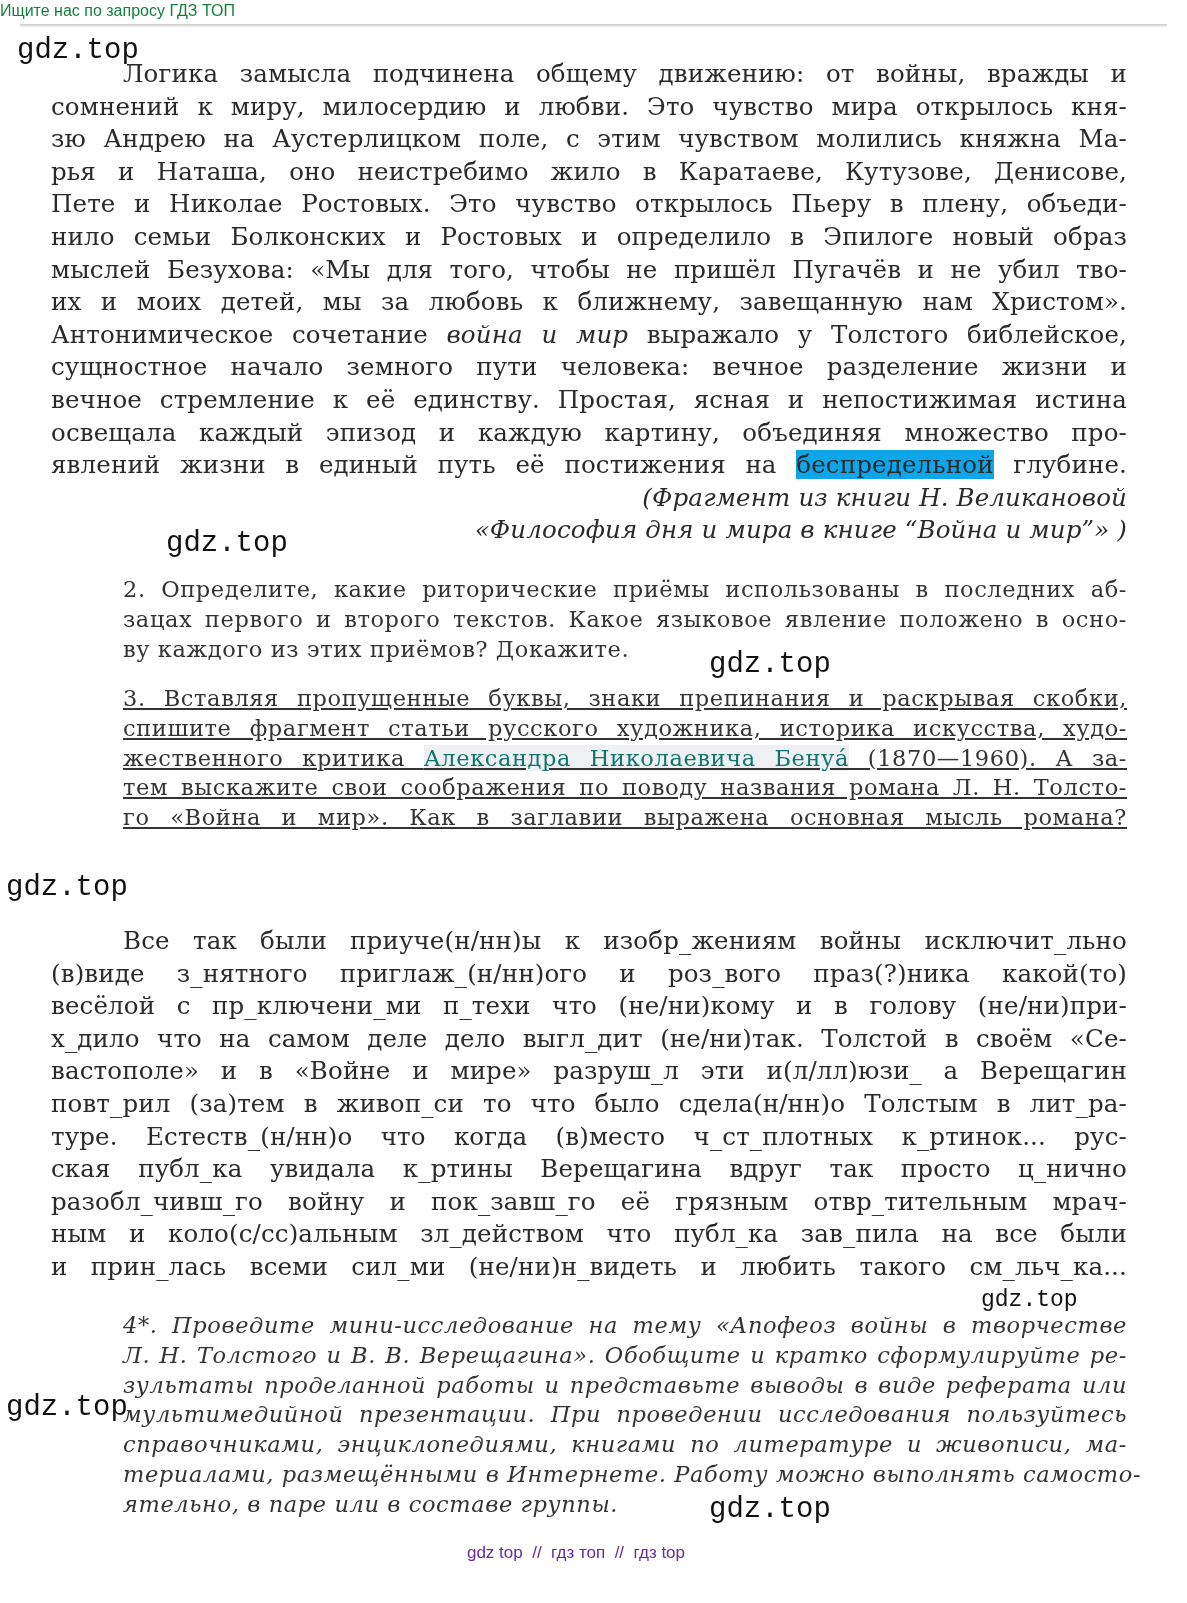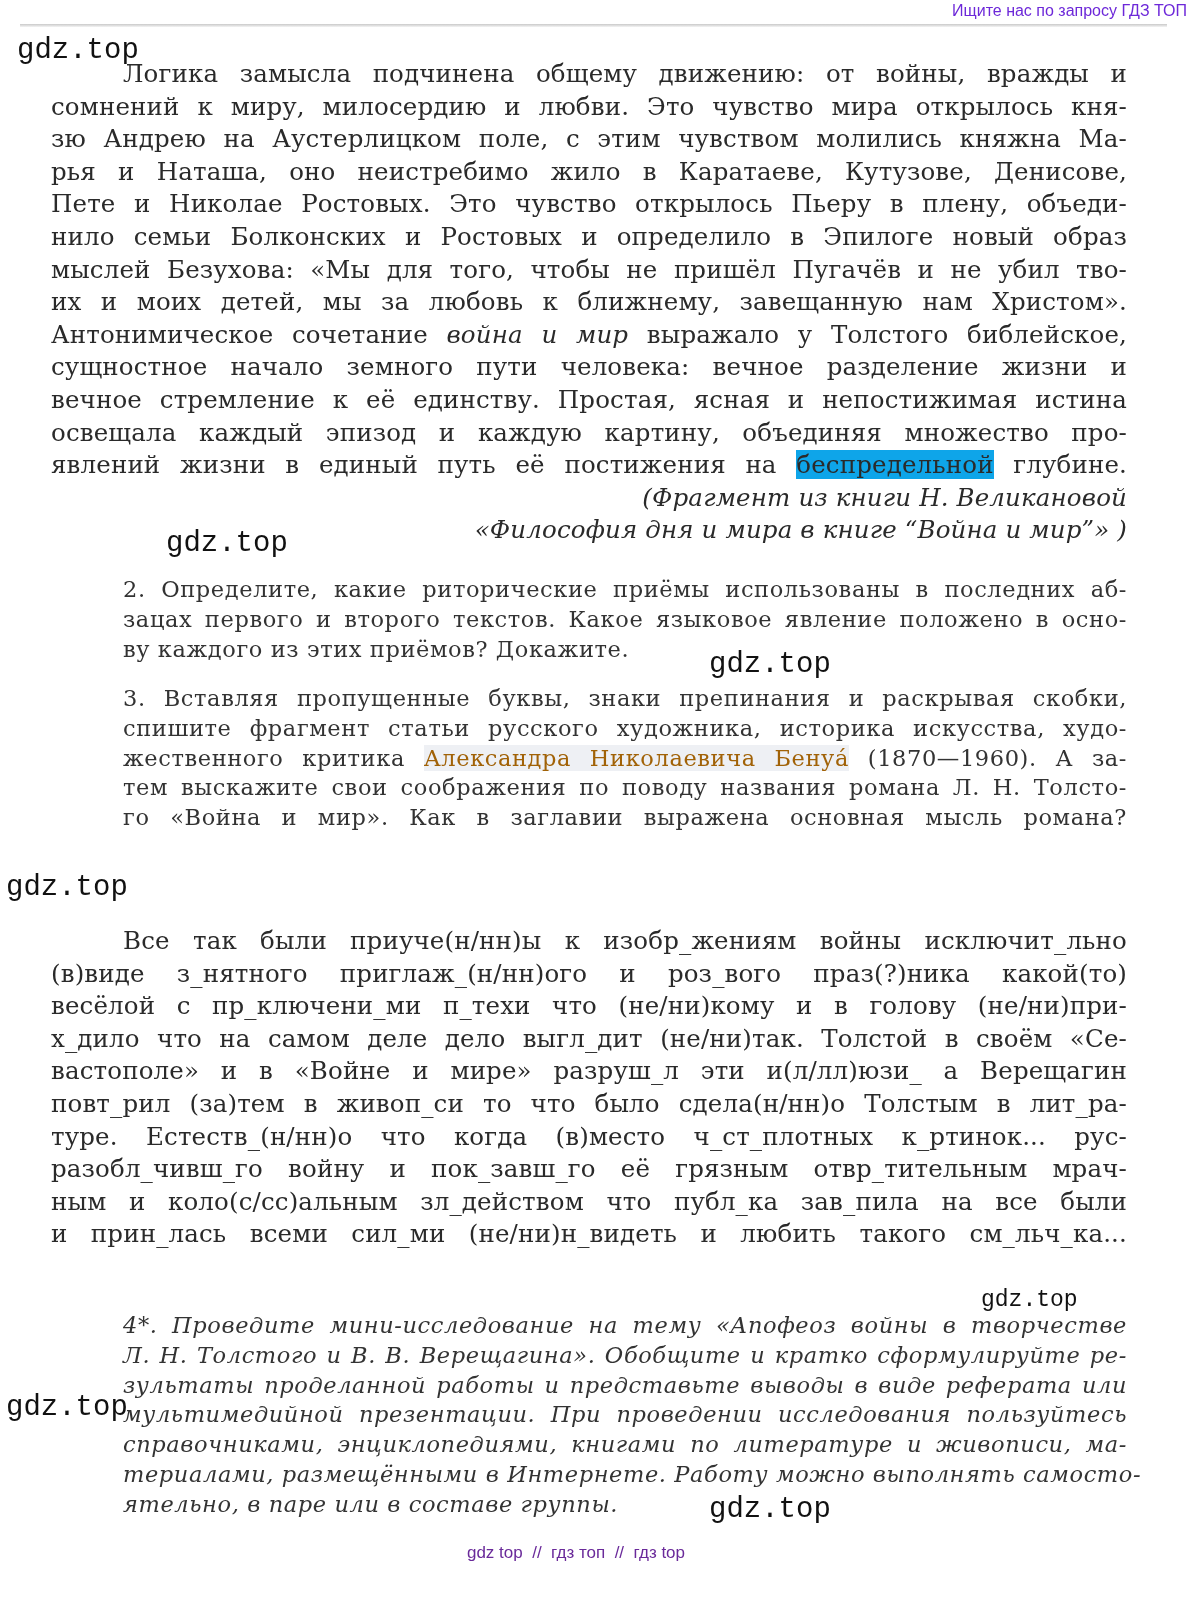--- a/index.html
+++ b/index.html
@@ -2,22 +2,22 @@
 <html><head>
 <meta charset="utf-8">
 <style>
   html, body { margin: 0; padding: 0; }
   body {
     width: 1187px; height: 1603px; background: #ffffff; position: relative; overflow: hidden;
     font-family: "DejaVu Serif", serif; color: #2a2a2a;
   }
   .topbar {
     position: absolute; left: 0; top: 0; width: 1187px; height: 24px;
-    text-align: right; font-family: "Liberation Sans", sans-serif; font-size: 16px;
-    color: #6d28d9; line-height: 22px;
+    text-align: left; font-family: "Liberation Sans", sans-serif; font-size: 16px;
+    color: #15803d; line-height: 22px;
   }
   .topbar-shadow {
     position: absolute; left: 20px; top: 24px; width: 1147px; height: 3px;
     background: linear-gradient(#c9c9c9, #f4f4f4);
   }
   .wm {
     position: absolute; font-family: Liberation Mono, monospace; font-size: 29px;
     color: #111; line-height: 1;
   }
   .block {
@@ -28,21 +28,21 @@
   .block .line.right { text-align: right; text-align-last: right; }
   .indent { padding-left: 72px; }
   .task {
     position: absolute; left: 123px; width: 1004px;
     font-size: 22.5px; line-height: 29.8px; color: #333;
   }
   .task .line { display: block; text-align: justify; text-align-last: justify; white-space: nowrap; height: 29.8px; letter-spacing: 0.6px; }
   .task .line.last { text-align-last: left; }
   .it { font-style: italic; }
   .hl { background: #0ea5e9; }
-  .link { color: #a16207; background: #eef0f4; }
+  .link { color: #0f766e; background: #eef0f4; }
   .footer {
     position: absolute; left: 0; top: 1543px; width: 1152px; text-align: center;
     font-family: "Liberation Sans", sans-serif; font-size: 17px; color: #6a2a9a;
   }
 </style>
 </head>
 <body>
 
 <div class="topbar">
   <span>Ищите нас по запросу ГДЗ ТОП</span>
@@ -74,36 +74,37 @@
   <span class="line right it">(Фрагмент из книги Н. Великановой</span>
   <span class="line right it">«Философия дня и мира в книге “Война и мир”» )</span>
 </div>
 
 <div class="task" style="top:575px;">
   <span class="line">2. Определите, какие риторические приёмы использованы в последних аб-</span>
   <span class="line">зацах первого и второго текстов. Какое языковое явление положено в осно-</span>
   <span class="line last">ву каждого из этих приёмов? Докажите.</span>
 </div>
 
-<div class="task" style="top:684px;">
+<div class="task" style="top:684px;text-decoration:underline;">
   <span class="line">3. Вставляя пропущенные буквы, знаки препинания и раскрывая скобки,</span>
   <span class="line">спишите фрагмент статьи русского художника, историка искусства, худо-</span>
   <span class="line"><span>жественного критика </span><span class="link">Александра Николаевича Бенуа́</span><span> (1870—1960). А за-</span></span>
   <span class="line">тем выскажите свои соображения по поводу названия романа Л. Н. Толсто-</span>
   <span class="line">го «Война и мир». Как в заглавии выражена основная мысль романа?</span>
 </div>
 
 <div class="block" style="top:925px;">
   <span class="line indent">Все так были приуче(н/нн)ы к изобр_жениям войны исключит_льно</span>
   <span class="line">(в)виде з_нятного приглаж_(н/нн)ого и роз_вого праз(?)ника какой(то)</span>
   <span class="line">весёлой с пр_ключени_ми п_техи что (не/ни)кому и в голову (не/ни)при-</span>
   <span class="line">х_дило что на самом деле дело выгл_дит (не/ни)так. Толстой в своём «Се-</span>
   <span class="line">вастополе» и в «Войне и мире» разруш_л эти и(л/лл)юзи_ а Верещагин</span>
   <span class="line">повт_рил (за)тем в живоп_си то что было сдела(н/нн)о Толстым в лит_ра-</span>
   <span class="line">туре. Естеств_(н/нн)о что когда (в)место ч_ст_плотных к_ртинок... рус-</span>
+  <span class="line">ская публ_ка увидала к_ртины Верещагина вдруг так просто ц_нично</span>
   <span class="line">разобл_чивш_го войну и пок_завш_го её грязным отвр_тительным мрач-</span>
   <span class="line">ным и коло(с/сс)альным зл_действом что публ_ка зав_пила на все были</span>
   <span class="line">и прин_лась всеми сил_ми (не/ни)н_видеть и любить такого см_льч_ка...</span>
 </div>
 
 <div class="task" style="top:1311px;font-style:italic;">
   <span class="line">4*. Проведите мини-исследование на тему «Апофеоз войны в творчестве</span>
   <span class="line">Л. Н. Толстого и В. В. Верещагина». Обобщите и кратко сформулируйте ре-</span>
   <span class="line">зультаты проделанной работы и представьте выводы в виде реферата или</span>
   <span class="line">мультимедийной презентации. При проведении исследования пользуйтесь</span>

